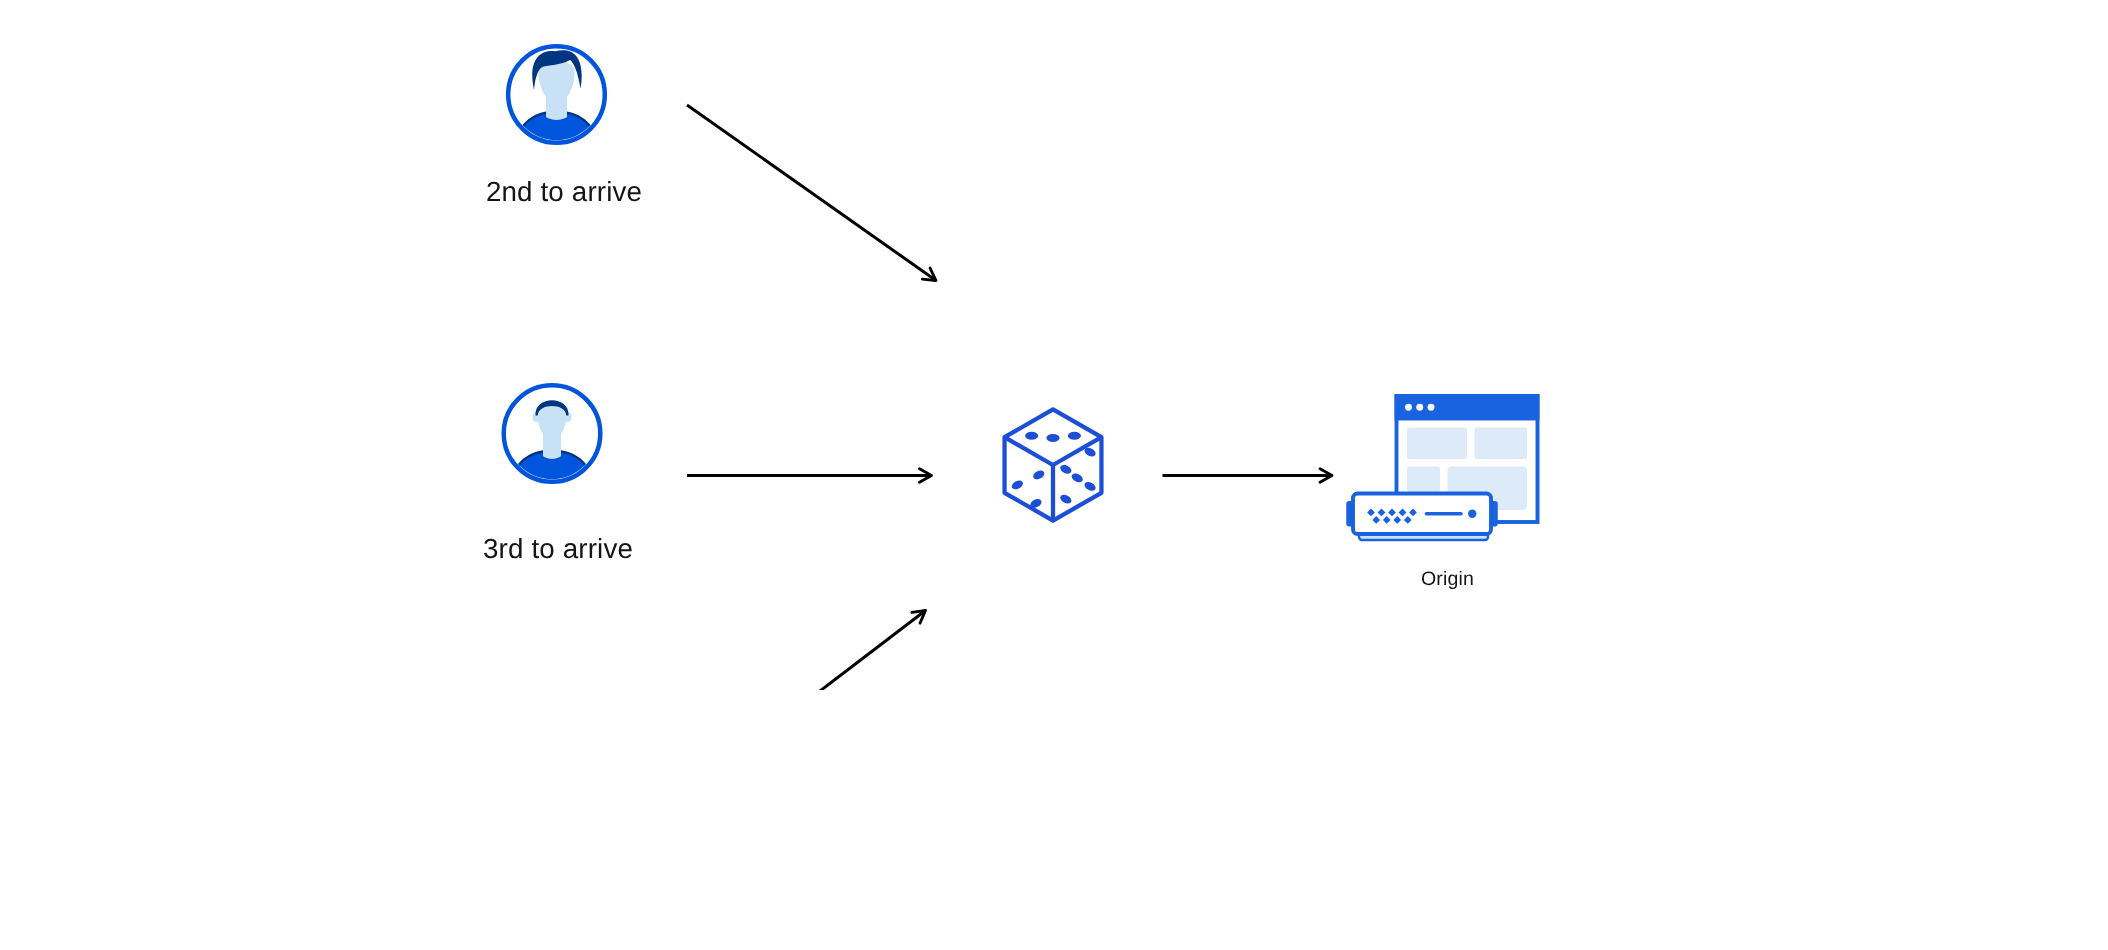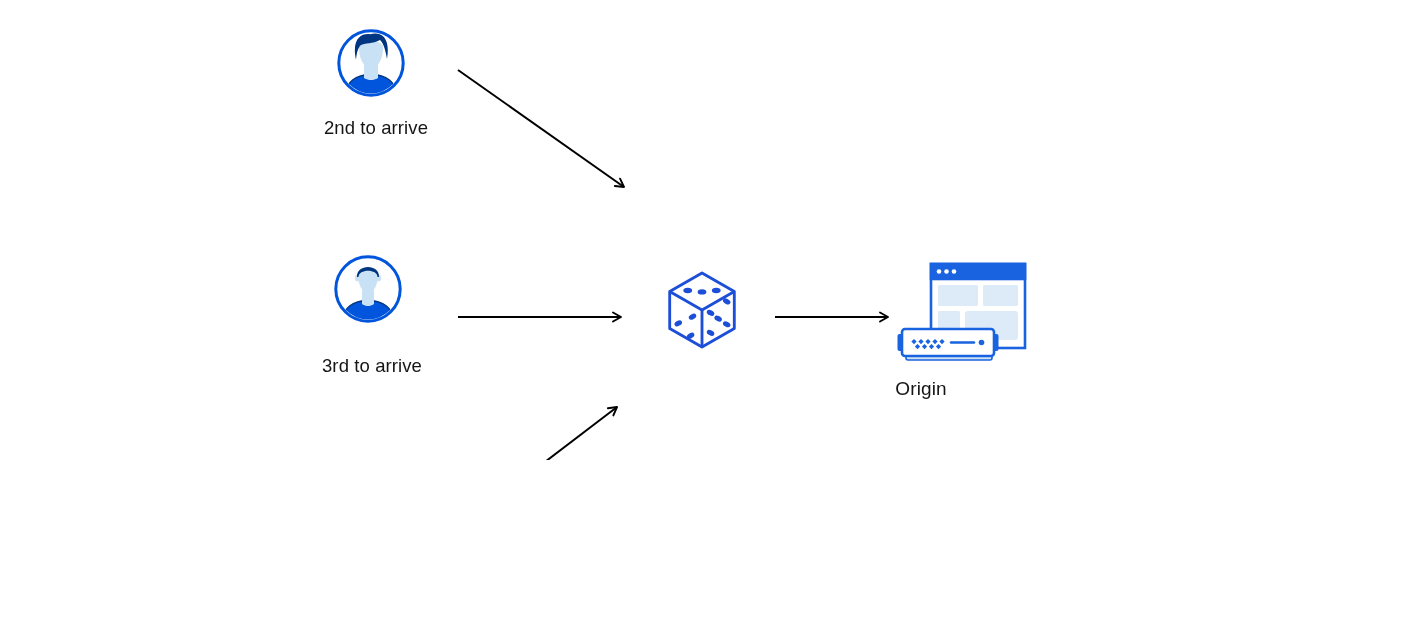--- a/index.html
+++ b/index.html
@@ -155,15 +155,15 @@
           <path d="M23.5,86 l2.6,2.6 l-2.6,2.6 l-2.6,-2.6 Z"></path>
           <path d="M30.5,86 l2.6,2.6 l-2.6,2.6 l-2.6,-2.6 Z"></path>
           <path d="M37.5,86 l2.6,2.6 l-2.6,2.6 l-2.6,-2.6 Z"></path>
           <path d="M44.5,86 l2.6,2.6 l-2.6,2.6 l-2.6,-2.6 Z"></path>
         </g>
         <line x1="57" y1="84.5" x2="80" y2="84.5" stroke="#1a63e0" stroke-width="2.4" stroke-linecap="round"></line>
         <circle cx="87.5" cy="84.5" r="2.8" fill="#1a63e0"></circle>
       </g>
     </svg>
   </div>
-  <div class="node-label" style="left:831px; top:378px; font-size:19px;">Origin</div>
+  <div class="node-label" style="left:875px; top:378px; font-size:13px;">Origin</div>
 
 </div>
 
 </body></html>

